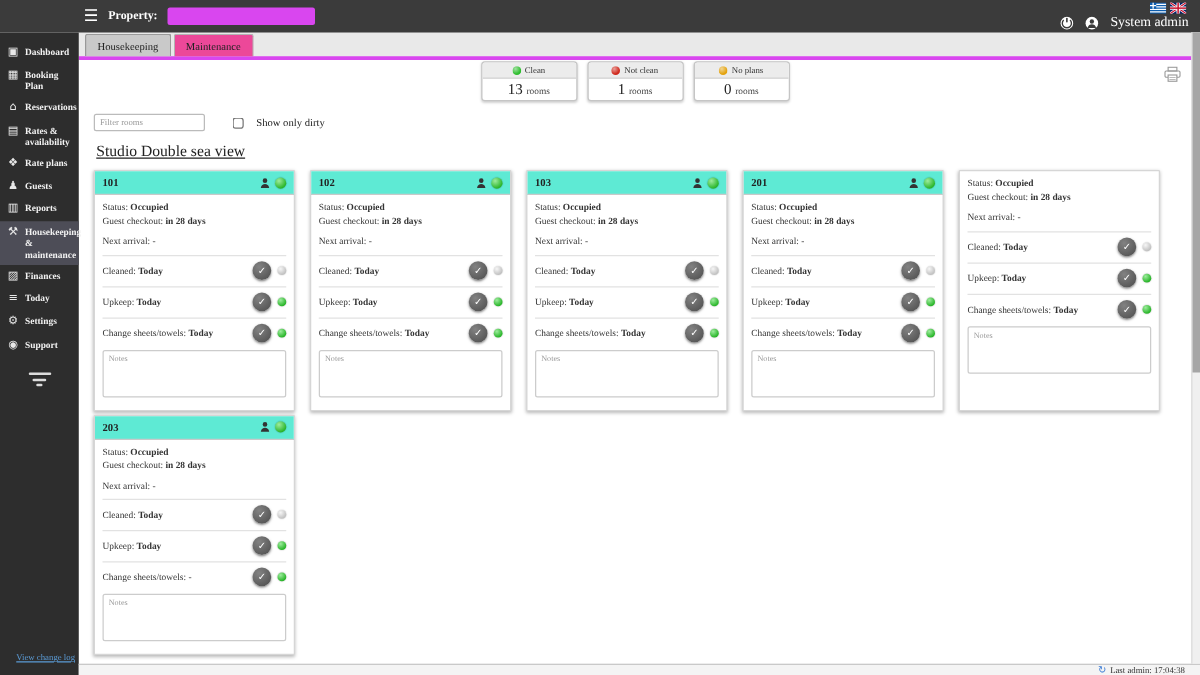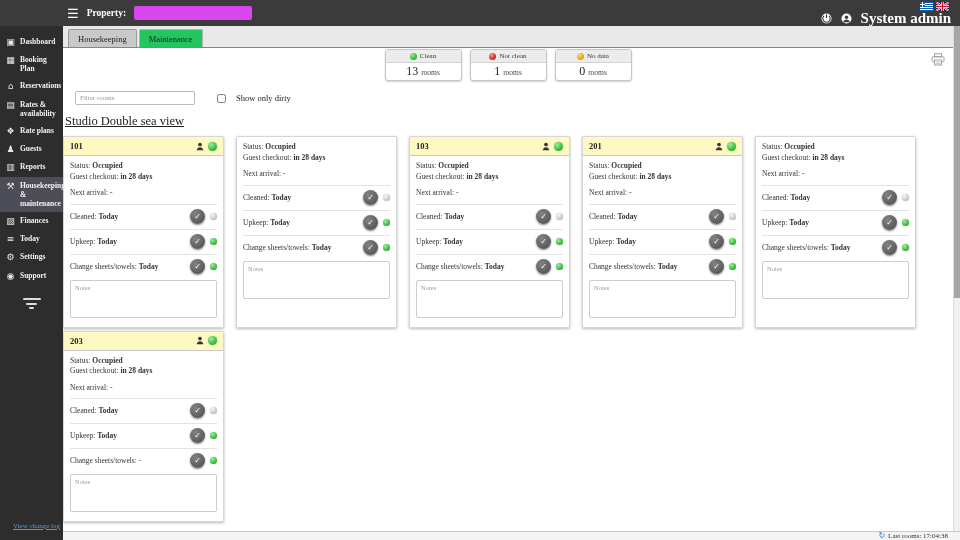--- a/index.html
+++ b/index.html
@@ -15,62 +15,62 @@
   
   #topbar { position:absolute; top:0; left:0; width:960px; height:26px; background:#3b3b3b; z-index:7; }
   #topbar-left { position:absolute; left:67px; top:0; height:26px; display:flex; align-items:center; gap:8px; }
   #hamburger { color:#fff; font-size:13px; line-height:1; cursor:pointer; }
   #property-label { color:#fff; font-weight:bold; font-size:9.5px; }
   #property-select { width:118px; height:14px; font-size:8px; border:7px solid #d946ef; border-radius:2px; background:#c4b5fd; color:#222; padding:0 1px; }
   #flag-row { position:absolute; top:2px; right:11px; display:flex; gap:3px; }
   #flag-row span { display:block; line-height:0; cursor:pointer; }
   #admin-row { position:absolute; right:9px; top:11px; height:14px; display:flex; align-items:center; gap:9px; }
   #logout-icon, #user-icon { line-height:0; cursor:pointer; }
-  #user-name { color:#fff; font-weight:bold; font-size:15px; cursor:pointer; }
+  #user-name { color:#fff; font-weight:normal; font-size:11px; cursor:pointer; }
 
   
   #sidebar { position:absolute; top:26px; left:0; width:63px; bottom:0; background:#2d2d2d; z-index:6; padding-top:7px; }
   .sb-item { display:flex; align-items:flex-start; gap:4px; padding:4px 2px 4px 5px; cursor:pointer; }
   .sb-item.active { background:#4d4d57; }
   .sb-glyph { color:#e8e8e8; font-size:9px; width:11px; flex:none; text-align:center; line-height:1.15; }
   .sb-label { color:#f2f2f2; font-weight:bold; font-size:7.5px; line-height:1.2; }
   #sidebar-collapse { margin:13px auto 0; width:22px; display:flex; flex-direction:column; align-items:center; gap:2.5px; cursor:pointer; }
   #sidebar-collapse i { display:block; height:2px; background:#ddd; border-radius:1px; }
   #sidebar-collapse i:nth-child(1){width:18px;} #sidebar-collapse i:nth-child(2){width:11px;} #sidebar-collapse i:nth-child(3){width:5px;}
   #change-log-link { position:absolute; left:13px; bottom:10px; font-size:7px; color:#5b9bd5; text-decoration:underline; cursor:pointer; }
 
   
-  #tabbar { position:absolute; left:63px; top:26px; right:0; height:22px; background:#e9e9e9; border-bottom:1px solid #d946ef; display:flex; align-items:flex-end; padding-left:5px; gap:2px; z-index:5; }
-  .tab { height:18px; padding:0 9px; display:flex; align-items:center; font-size:8.5px; background:#22c55e; border:1px solid #b3b3b3; border-bottom:none; border-radius:2px 2px 0 0; cursor:pointer; }
+  #tabbar { position:absolute; left:63px; top:26px; right:0; height:22px; background:#e9e9e9; border-bottom:3px solid #d946ef; display:flex; align-items:flex-end; padding-left:5px; gap:2px; z-index:5; }
+  .tab { height:18px; padding:0 9px; display:flex; align-items:center; font-size:8.5px; background:#ec4899; border:1px solid #b3b3b3; border-bottom:none; border-radius:2px 2px 0 0; cursor:pointer; }
   .tab.active { background:#c9c9c9; border-color:#999; }
 
   
   #content { position:absolute; left:63px; top:48px; right:7px; bottom:9px; background:#fff; overflow:hidden; }
   #print-btn { position:absolute; top:5px; right:8px; line-height:0; cursor:pointer; }
 
   #summary-row { display:flex; justify-content:center; gap:8px; margin-top:1px;text-align:right; }
   .sum-box { width:77px; border:1px solid #c5c5c5; border-radius:3px; box-shadow:0 1px 2px rgba(0,0,0,.18); background:#fff; overflow:hidden; }
   .sum-head { height:13px; background:#ececec; border-bottom:1px solid #d2d2d2; display:flex; align-items:center; justify-content:center; gap:3px; font-size:7px; color:#333; }
   .sum-dot { width:7px; height:7px; border-radius:50%; }
   .sum-body { height:17px; display:flex; align-items:baseline; justify-content:center; gap:3px; padding-top:1px; }
   .sum-count { font-size:12px; color:#222; }
   .sum-unit { font-size:7.5px; color:#444; }
 
   #filter-row { margin:10px 0 0 12px; display:flex; align-items:center; gap:22px; }
-  #filter-input { width:120px; height:14px; border:1px solid #bbb; border-radius:2px; font-size:7px; padding:0 4px; color:#333; font-family:inherit; }
+  #filter-input { width:89px; height:14px; border:1px solid #bbb; border-radius:2px; font-size:7px; padding:0 4px; color:#333; font-family:inherit; }
   #filter-input::placeholder { color:#999; }
   #dirty-label { display:flex; align-items:center; gap:10px; font-size:8.5px; cursor:pointer; }
   #dirty-checkbox { width:9px; height:9px; margin:0; }
 
-  #rooms-area { }
+  #rooms-area { margin-left:12px; }
   .section-title { font-size:12.5px; font-weight:normal; color:#222; text-decoration:underline; margin:9px 0 7px 2px; }
   .grid { display:flex; flex-wrap:wrap; gap:3px 12px; }
 
   .card { width:161px; background:#fff; border:1px solid #d6d6d6; box-shadow:0 1px 3px rgba(0,0,0,.28); border-radius:1px; }
-  .card-head { height:19px; background:#fef9c3; border-bottom:1px solid #c9c9c9; display:flex; align-items:center; padding:0 6px; gap:4px; }
+  .card-head { height:19px; background:#5eead4; border-bottom:1px solid #c9c9c9; display:flex; align-items:center; padding:0 6px; gap:4px; }
   .room-num { font-weight:bold; font-size:8.5px; color:#222; flex:1; }
   .occ-icon { line-height:0; }
   .dot { width:9px; height:9px; border-radius:50%; flex:none; }
   .dot.sm { width:7px; height:7px; }
   .dot.green { background:radial-gradient(circle at 35% 30%, #9dec9d, #27b427 72%); box-shadow:0 0 1px rgba(0,0,0,.45); }
   .dot.gray  { background:radial-gradient(circle at 35% 30%, #f6f6f6, #c0c0c0 72%); box-shadow:0 0 1px rgba(0,0,0,.35); }
 
   .card-body { padding:5px 6px 5px; }
   .stat-line { font-size:7.5px; color:#333; line-height:1.4; }
   .arrival-line { margin-top:6px; }
@@ -234,21 +234,21 @@
           <span>Not clean</span>
         </div>
         <div class="sum-body">
           <span class="sum-count">1</span>
           <span class="sum-unit">rooms</span>
         </div>
       </div>
       <div class="sum-box">
         <div class="sum-head">
           <span class="sum-dot" style="background: radial-gradient(circle at 35% 30%, rgba(255, 255, 255, 0.55), rgba(255, 255, 255, 0) 62%), rgb(227, 163, 15);"></span>
-          <span>No data</span>
+          <span>No plans</span>
         </div>
         <div class="sum-body">
           <span class="sum-count">0</span>
           <span class="sum-unit">rooms</span>
         </div>
       </div>
     </div>
 
   <div id="filter-row">
     <input id="filter-input" type="text" placeholder="Filter rooms" style="">
@@ -278,20 +278,28 @@
               <span class="task-label"><span>Upkeep: </span><b>Today</b></span>
               <span class="task-btn glyph">✓</span>
               <span class="dot sm green"></span>
             </div><div class="task">
               <span class="task-label"><span>Change sheets/towels: </span><b>Today</b></span>
               <span class="task-btn glyph">✓</span>
               <span class="dot sm green"></span>
             </div><textarea class="notes" placeholder="Notes" style=""></textarea></div>
         </div>
         <div class="card">
+          <div class="card-head">
+            <span class="room-num">102</span>
+            <span class="occ-icon"><svg width="8" height="9" viewBox="0 0 10 11">
+                <circle cx="5" cy="3" r="2.3" fill="#333"></circle>
+                <path d="M0.8 10.3 C1.3 7.5 3 6.4 5 6.4 s3.7 1.1 4.2 3.9 z" fill="#333"></path>
+              </svg></span>
+            <span class="dot green"></span>
+          </div>
           <div class="card-body"><div class="stat-line"><span>Status: </span><b>Occupied</b></div><div class="stat-line"><span>Guest checkout: </span><b>in 28 days</b></div><div class="stat-line arrival-line"><span>Next arrival: </span><span>-</span></div><div class="task">
               <span class="task-label"><span>Cleaned: </span><b>Today</b></span>
               <span class="task-btn glyph">✓</span>
               <span class="dot sm gray"></span>
             </div><div class="task">
               <span class="task-label"><span>Upkeep: </span><b>Today</b></span>
               <span class="task-btn glyph">✓</span>
               <span class="dot sm green"></span>
             </div><div class="task">
               <span class="task-label"><span>Change sheets/towels: </span><b>Today</b></span>
@@ -382,17 +390,17 @@
               <span class="task-btn glyph">✓</span>
               <span class="dot sm green"></span>
             </div><textarea class="notes" placeholder="Notes" style=""></textarea></div>
         </div>
       </div>
     </div>
 </div>
 
 <div id="footer">
   <span id="sync-icon" class="glyph">↻</span>
-  <span id="last-synced">Last rooms: 17:04:38</span>
+  <span id="last-synced">Last admin: 17:04:38</span>
 </div>
 <div id="scrollbar">
   <div id="scroll-thumb"></div>
 </div>
 
 </body></html>

